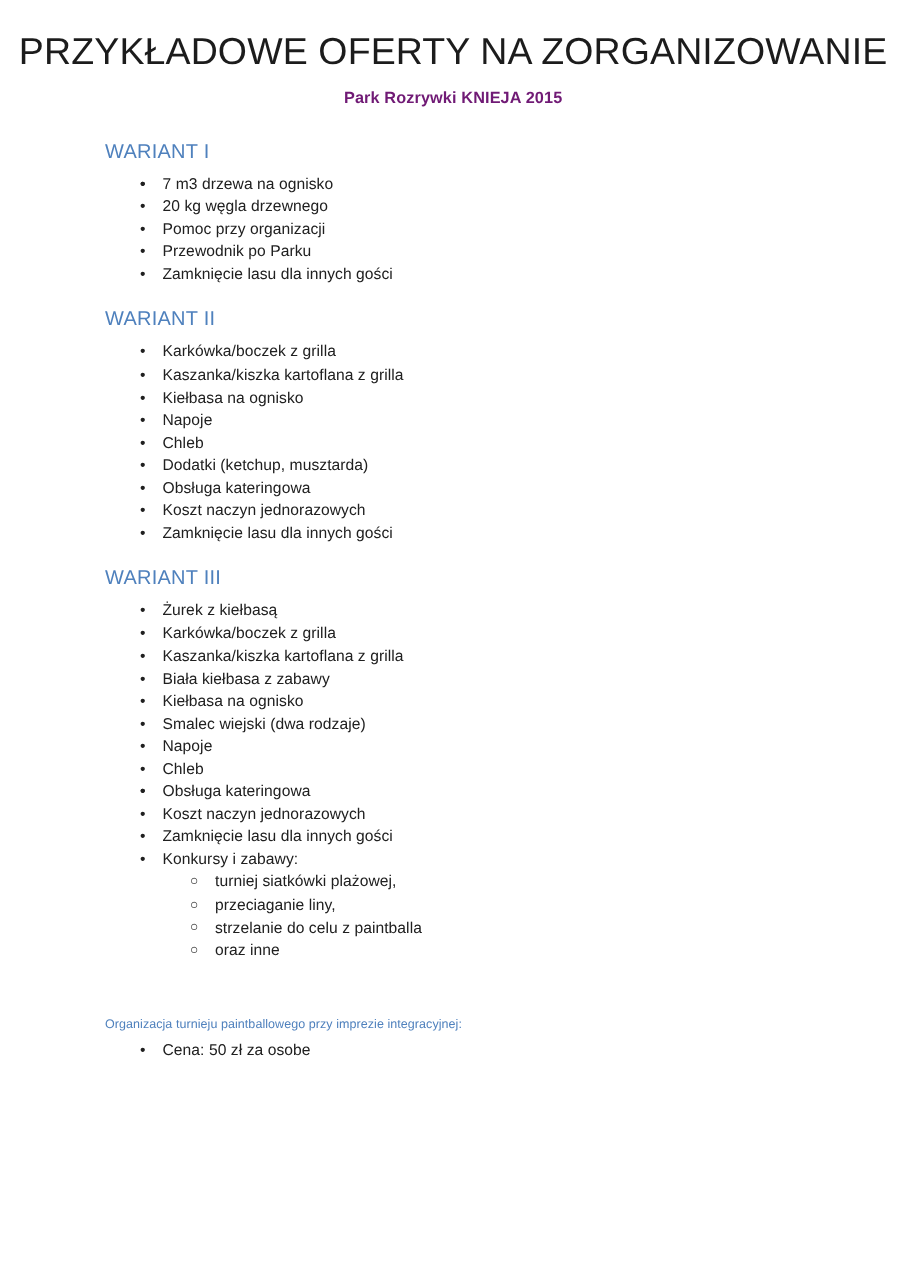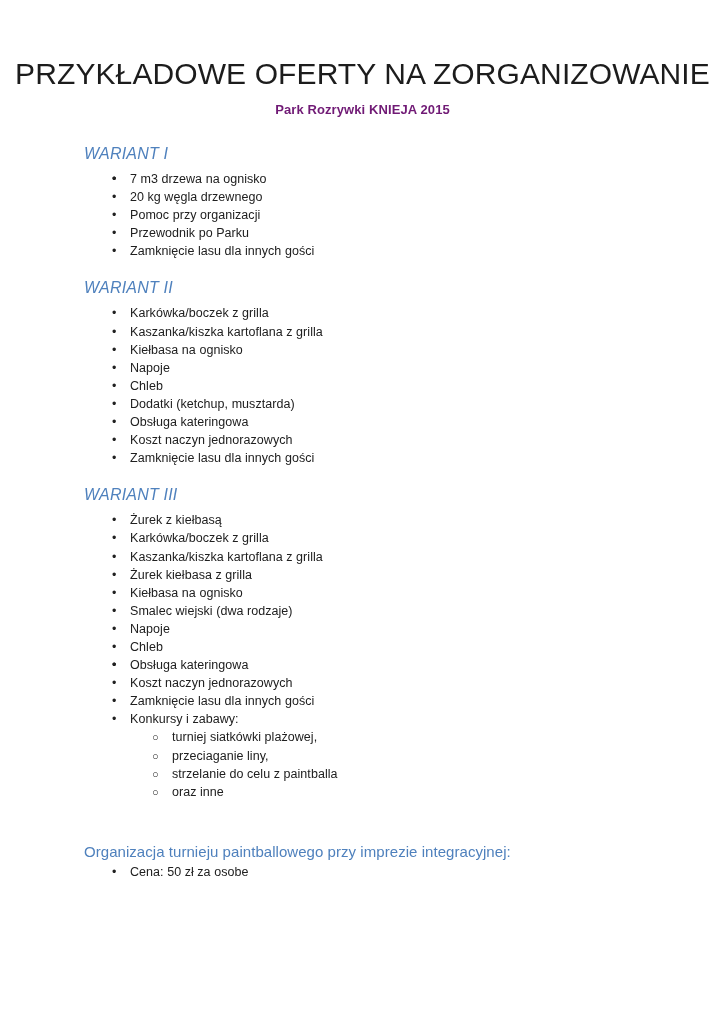--- a/index.html
+++ b/index.html
@@ -23,21 +23,21 @@
     width: 725px;
     height: 1024px;
     box-sizing: border-box;
     padding: 0;
     background: #ffffff;
     position: relative;
   }
 
   
   .title-block {
-    padding-top: 54px;
+    padding-top: 22px;
     text-align: center;
   }
 
   .doc-title-line {
     font-family: "Liberation Sans", "DejaVu Sans", sans-serif;
     font-weight: 300;
     font-size: 30px;
     line-height: 39px;
     letter-spacing: 0.1px;
     color: #1c1c1c;
@@ -69,21 +69,20 @@
   }
 
   h2.variant-heading {
     font-family: "Liberation Sans", "DejaVu Sans", sans-serif;
     font-weight: normal;
     font-size: 16px;
     line-height: 22px;
     color: #4F81BD;
     margin: 0 0 5px 0;
     letter-spacing: 0.2px;
-    font-style: italic;
   }
 
   
   ul.bullets {
     list-style: none;
     margin: 0;
     padding: 0;
   }
 
   ul.bullets > li {
@@ -130,21 +129,21 @@
     font-size: 11px;
     line-height: 18.4px;
   }
 
   
   .offer-block {
     margin-top: 42px;
   }
 
   .offer-heading {
-    font-size: 15px;
+    font-size: 10px;
     line-height: 18px;
     color: #4F81BD;
     margin: 0 0 2px 0;
     letter-spacing: 0.05px;
   }
 </style>
 </head>
 <body>
 
 <div class="page">
@@ -237,21 +236,21 @@
         <li>
           <span class="bullet-dot">•</span>
           <span>Karkówka/boczek z grilla</span>
         </li>
         <li>
           <span class="bullet-dot">•</span>
           <span>Kaszanka/kiszka kartoflana z grilla</span>
         </li>
         <li>
           <span class="bullet-dot">•</span>
-          <span>Żurek kiełbasa z grilla</span>
+          <span>Biała kiełbasa z zabawy</span>
         </li>
         <li>
           <span class="bullet-dot">•</span>
           <span>Kiełbasa na ognisko</span>
         </li>
         <li>
           <span class="bullet-dot">•</span>
           <span>Smalec wiejski (dwa rodzaje)</span>
         </li>
         <li>

